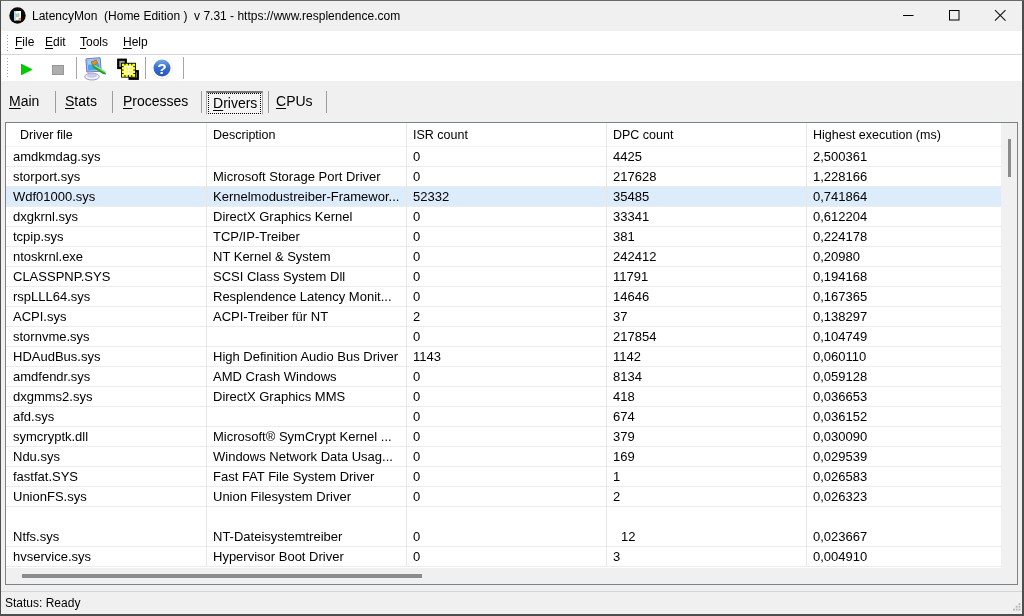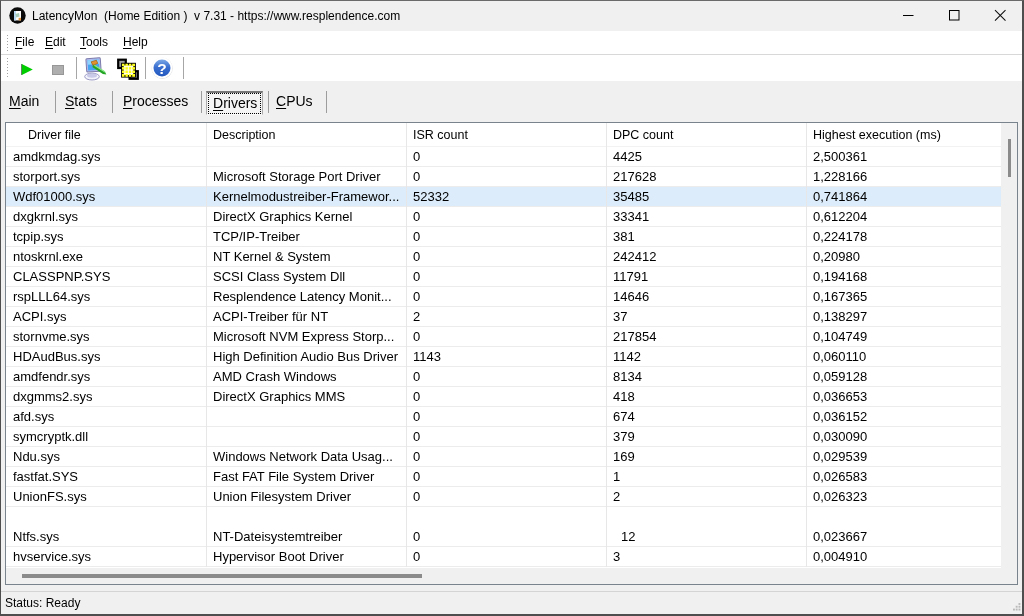--- a/index.html
+++ b/index.html
@@ -139,21 +139,21 @@
  <div class="activetab">
       <div class="focus"></div>
       <span class="lbl"><u>D</u>rivers</span>
     </div>
  <div class="tabsep" style="left:268px"></div>
  <span class="tab" style="left:276px"><u>C</u>PUs</span>
  <div class="tabsep" style="left:326px"></div>
 </div>
 <div class="tbl">
  <div class="hdr">
-  <span style="left:22px">Driver file</span>
+  <span style="left:14px">Driver file</span>
   <span style="left:207px">Description</span>
   <span style="left:407px">ISR count</span>
   <span style="left:607px">DPC count</span>
   <span style="left:807px">Highest execution (ms)</span>
  </div>
 <div class="row" style="top:24px">
       <span style="left:7px">amdkmdag.sys</span>
       <span style="left:407px">0</span>
       <span style="left:607px">4425</span>
       <span style="left:807px">2,500361</span>
@@ -209,21 +209,20 @@
     </div>
 <div class="row" style="top:184px">
       <span style="left:7px">ACPI.sys</span>
       <span style="left:207px">ACPI-Treiber für NT</span>
       <span style="left:407px">2</span>
       <span style="left:607px">37</span>
       <span style="left:807px">0,138297</span>
     </div>
 <div class="row" style="top:204px">
       <span style="left:7px">stornvme.sys</span>
-      <span style="left:207px">Microsoft NVM Express Storp...</span>
       <span style="left:407px">0</span>
       <span style="left:607px">217854</span>
       <span style="left:807px">0,104749</span>
     </div>
 <div class="row" style="top:224px">
       <span style="left:7px">HDAudBus.sys</span>
       <span style="left:207px">High Definition Audio Bus Driver</span>
       <span style="left:407px">1143</span>
       <span style="left:607px">1142</span>
       <span style="left:807px">0,060110</span>
@@ -243,20 +242,21 @@
       <span style="left:807px">0,036653</span>
     </div>
 <div class="row" style="top:284px">
       <span style="left:7px">afd.sys</span>
       <span style="left:407px">0</span>
       <span style="left:607px">674</span>
       <span style="left:807px">0,036152</span>
     </div>
 <div class="row" style="top:304px">
       <span style="left:7px">symcryptk.dll</span>
+      <span style="left:207px">Microsoft® SymCrypt Kernel ...</span>
       <span style="left:407px">0</span>
       <span style="left:607px">379</span>
       <span style="left:807px">0,030090</span>
     </div>
 <div class="row" style="top:324px">
       <span style="left:7px">Ndu.sys</span>
       <span style="left:207px">Windows Network Data Usag...</span>
       <span style="left:407px">0</span>
       <span style="left:607px">169</span>
       <span style="left:807px">0,029539</span>

